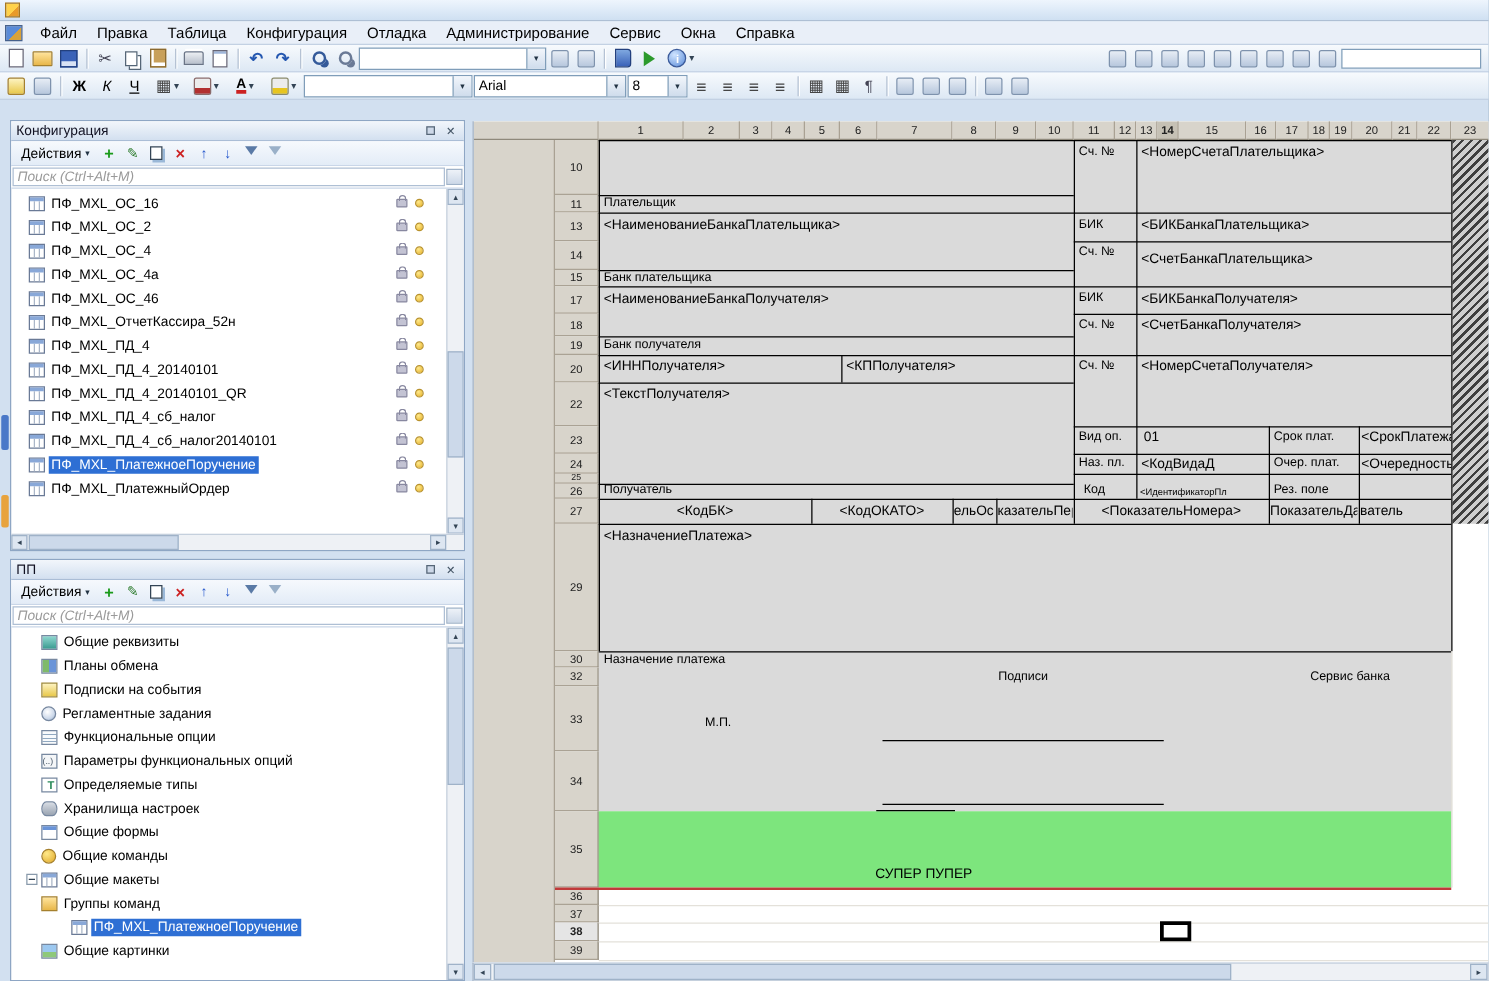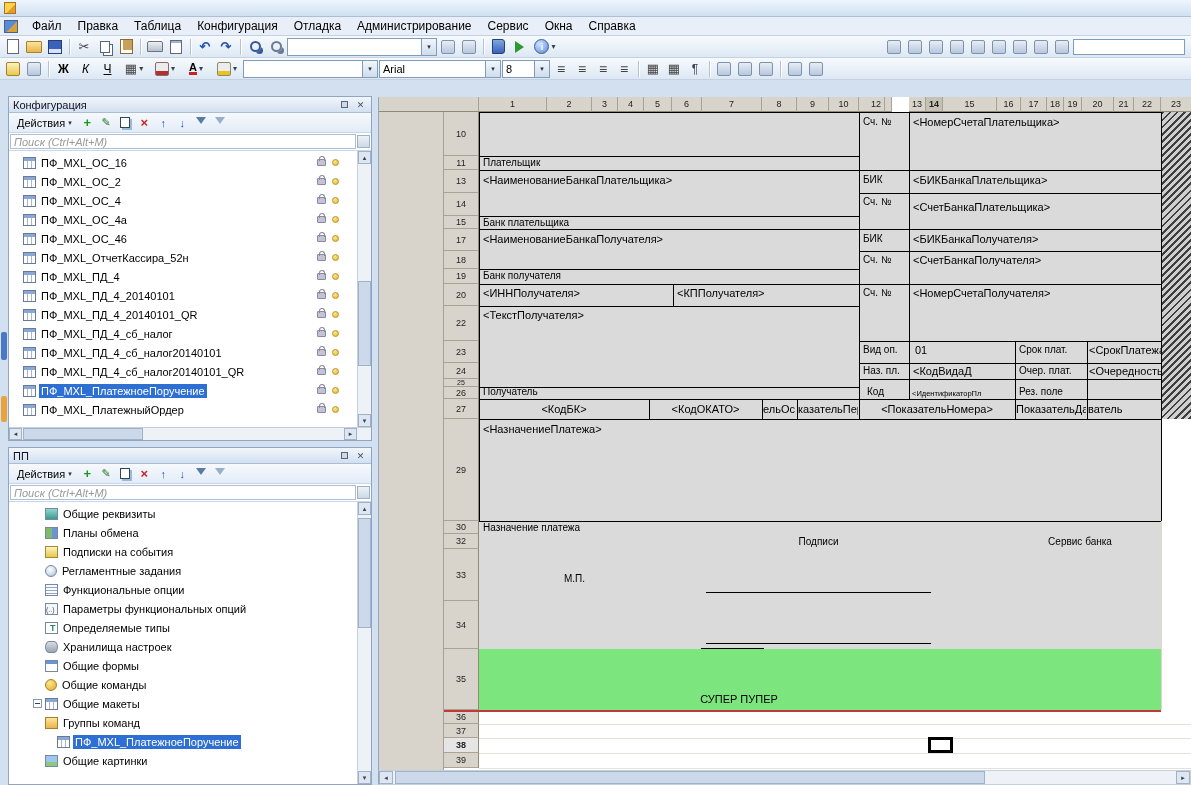--- a/index.html
+++ b/index.html
@@ -102,21 +102,21 @@
   .ai[data-icon="filter-settings"]::before{content:"";width:0;height:0;border:5px solid transparent;border-top:7px solid #9ab0c8;}
   .searchrow{height:18px;flex:0 0 auto;border-bottom:1px solid #c9d6e8;background:#fff;display:flex;align-items:center;padding:1px;}
   .searchrow input{flex:1;height:15px;border:1px solid #aebfd4;font-size:11px;padding:0 3px;
     font-family:"Liberation Sans",sans-serif;}
   .searchrow input::placeholder{color:#9a9a9a;font-style:italic;}
   .sbtn{width:13px;height:13px;margin-left:1px;background:linear-gradient(#eef2f8,#ccd8e8);border:1px solid #9fb2c8;flex:0 0 auto;}
   .tree{flex:1;position:relative;overflow:hidden;padding-top:2px;}
   .trow{height:19px;display:flex;align-items:center;gap:3px;padding:0 18px 0 14px;white-space:nowrap;margin-right:14px;}
   .trow .lbl{padding:1px 2px;}
   .trow.selected .lbl{background:#2e6fd4;color:#fff;}
-  .t2row{padding-left:24px;}
+  .t2row{padding-left:12px;}
   .t2row .exp{width:9px;height:9px;border:1px solid #8899aa;background:#fff;position:relative;visibility:hidden;flex:0 0 auto;}
   .t2row.expander .exp{visibility:visible;}
   .t2row .exp::before{content:"";position:absolute;left:1px;right:1px;top:3px;height:1px;background:#345;}
   .t2row.child{padding-left:36px;}
   .ico{width:13px;height:12px;border:1px solid #7788a0;background:linear-gradient(#e8eef6,#b9c8dd);position:relative;flex:0 0 auto;}
   [data-icon="spreadsheet-template"] .ico,[data-icon="templates-folder"] .ico{background:#fff;border-color:#6a7a96;}
   [data-icon="spreadsheet-template"] .ico::before,[data-icon="templates-folder"] .ico::before{content:"";position:absolute;left:0;top:0;right:0;height:3px;background:#89a8d8;}
   [data-icon="spreadsheet-template"] .ico::after,[data-icon="templates-folder"] .ico::after{content:"";position:absolute;left:3px;top:3px;bottom:0;width:1px;background:#aab6c8;box-shadow:4px 0 0 #aab6c8;}
   [data-icon="common-attributes"] .ico{background:linear-gradient(#8fd8d0,#3a9a90);}
   [data-icon="exchange-plans"] .ico{background:linear-gradient(90deg,#7fba6a 50%,#6a94d8 50%);}
@@ -331,26 +331,20 @@
             <span class="lbl">ПФ_MXL_ПД_4_сб_налог</span>
             <span class="lock"></span>
             <span class="dot"></span>
           </div>
           <div class="trow" data-icon="spreadsheet-template">
             <span class="ico"></span>
             <span class="lbl">ПФ_MXL_ПД_4_сб_налог20140101</span>
             <span class="lock"></span>
             <span class="dot"></span>
           </div>
-          <div class="trow" data-icon="spreadsheet-template">
-            <span class="ico"></span>
-            <span class="lbl">ПФ_MXL_ПД_4_сб_налог20140101_QR</span>
-            <span class="lock"></span>
-            <span class="dot"></span>
-          </div>
           <div class="trow selected" data-icon="spreadsheet-template">
             <span class="ico"></span>
             <span class="lbl">ПФ_MXL_ПлатежноеПоручение</span>
             <span class="lock"></span>
             <span class="dot"></span>
           </div>
           <div class="trow" data-icon="spreadsheet-template">
             <span class="ico"></span>
             <span class="lbl">ПФ_MXL_ПлатежныйОрдер</span>
             <span class="lock"></span>
@@ -481,21 +475,21 @@
     <div class="ch" style="left:168px;width:45px;">2</div>
     <div class="ch" style="left:213px;width:26px;">3</div>
     <div class="ch" style="left:239px;width:26px;">4</div>
     <div class="ch" style="left:265px;width:28px;">5</div>
     <div class="ch" style="left:293px;width:30px;">6</div>
     <div class="ch" style="left:323px;width:60px;">7</div>
     <div class="ch" style="left:383px;width:35px;">8</div>
     <div class="ch" style="left:418px;width:32px;">9</div>
     <div class="ch" style="left:450px;width:30px;">10</div>
     <div class="ch" style="left:480px;width:33px;">11</div>
-    <div class="ch" style="left:489px;width:17px;">12</div>
+    <div class="ch" style="left:513px;width:17px;">12</div>
     <div class="ch" style="left:530px;width:17px;">13</div>
     <div class="ch active" style="left:547px;width:17px;">14</div>
     <div class="ch" style="left:564px;width:54px;">15</div>
     <div class="ch" style="left:618px;width:24px;">16</div>
     <div class="ch" style="left:642px;width:26px;">17</div>
     <div class="ch" style="left:668px;width:17px;">18</div>
     <div class="ch" style="left:685px;width:18px;">19</div>
     <div class="ch" style="left:703px;width:32px;">20</div>
     <div class="ch" style="left:735px;width:20px;">21</div>
     <div class="ch" style="left:755px;width:27px;">22</div>

